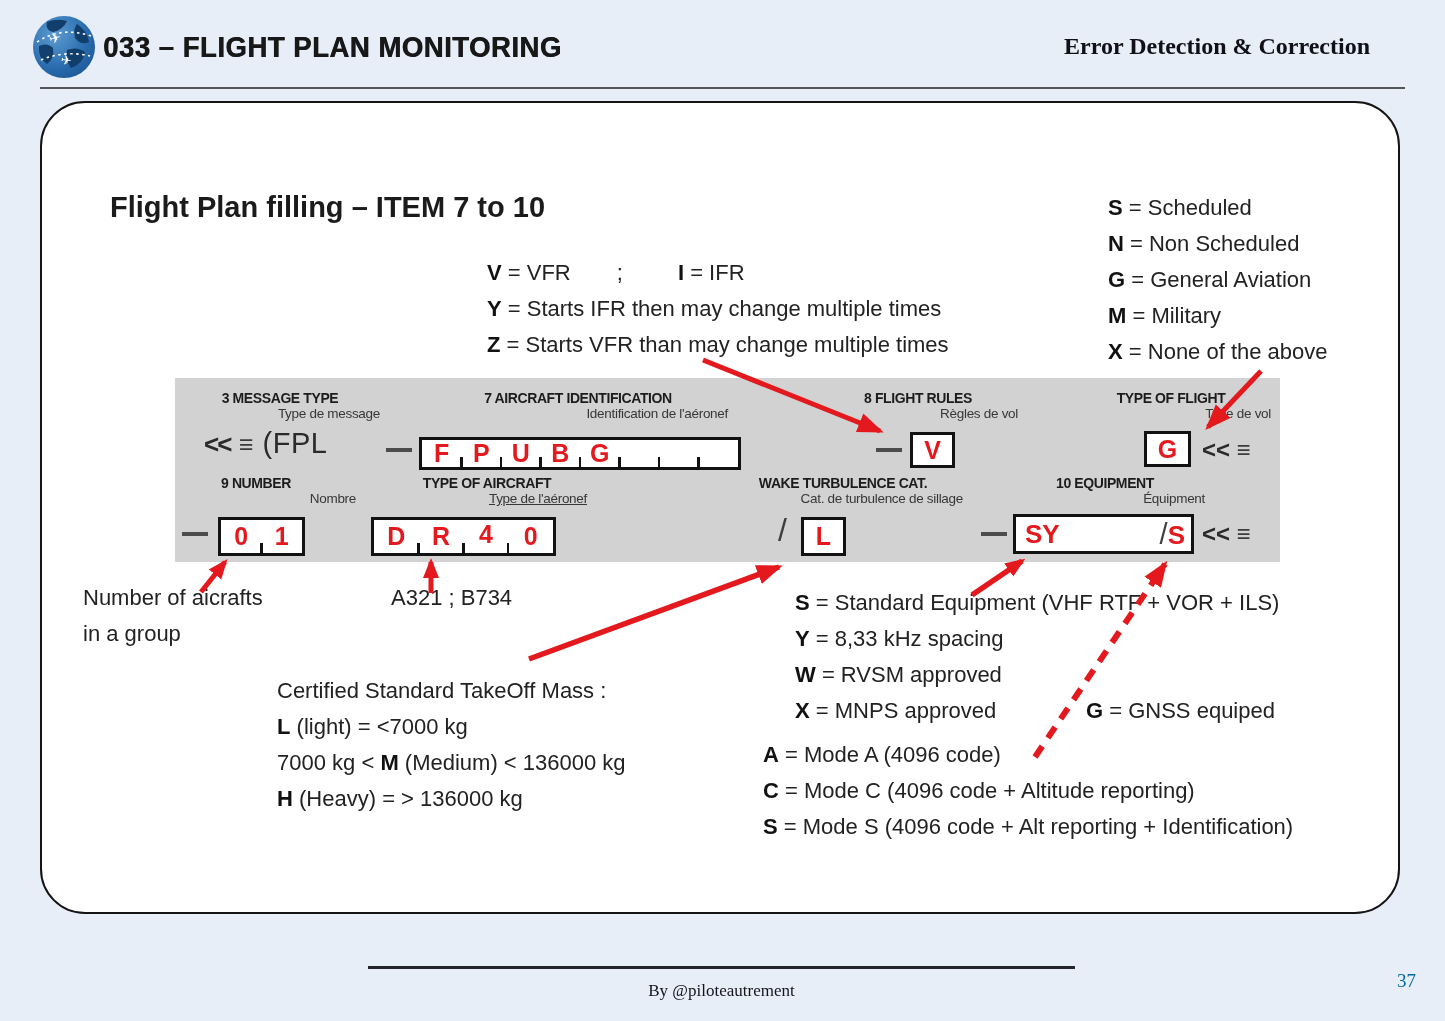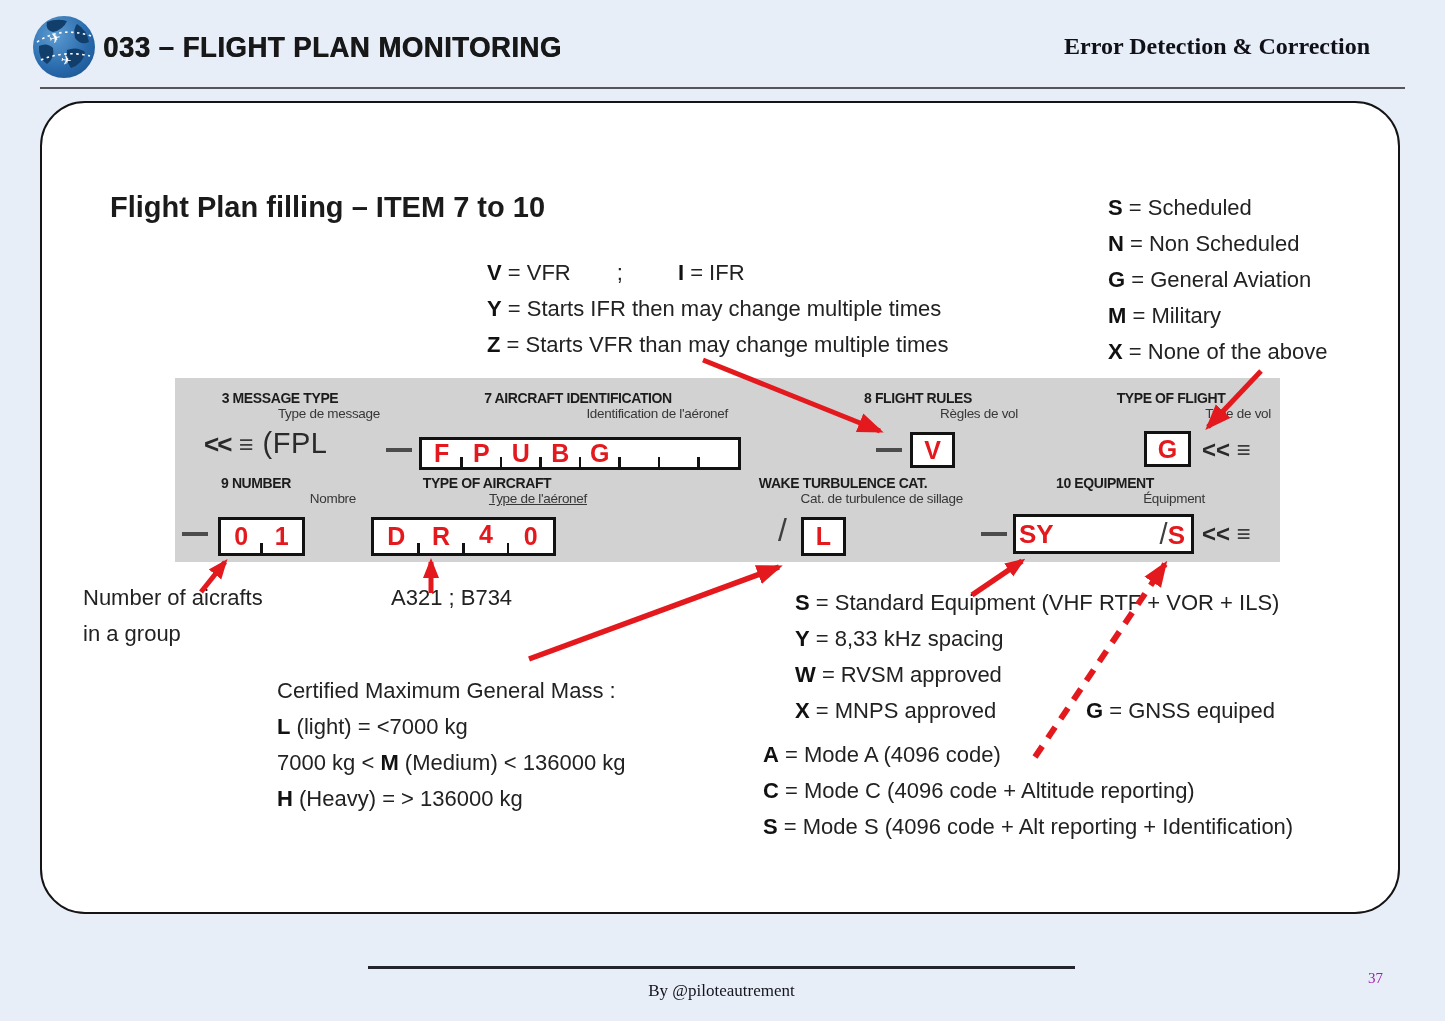--- a/index.html
+++ b/index.html
@@ -44,22 +44,22 @@
   .bigslash { font-size:32px; color:#3f3f3f; }
   .fpl { font-size:29px; color:#2a2a2a; white-space:nowrap; letter-spacing:.5px; }
   .fpl .chev { font-weight:bold; font-size:26px; letter-spacing:-2px; }
   .fpl .bars { font-size:25px; color:#3c3c3c; }
 
   
   .foot-rule { left:368px; top:966px; width:707px; height:3px;
                border-top:2px solid #24242c; border-bottom:1px solid #24242c; }
   .foot-credit { left:368px; top:981px; width:707px; text-align:center;
                  font-family:"Liberation Serif", serif; font-size:17px; color:#14141c; }
-  .foot-page { left:1368px; top:970px; width:48px; 
-               font-family:"Liberation Serif", serif; font-size:15px; color:#a21caf; }
+  .foot-page { left:1368px; top:970px; width:48px; text-align:right;
+               font-family:"Liberation Serif", serif; font-size:19px; color:#0369a1; }
 
   svg.overlay { position:absolute; left:0; top:0; width:1445px; height:1021px; pointer-events:none; }
 </style>
 </head>
 <body>
 
 <div class="abs globe">
   <svg width="62" height="62" viewBox="0 0 62 62">
     <path d="M14,6 Q24,2 34,5 Q30,14 20,16 Q12,14 14,6Z" fill="#123e6b"></path>
     <path d="M44,8 Q54,14 56,26 Q48,30 42,22 Q40,12 44,8Z" fill="#123e6b"></path>
@@ -151,40 +151,40 @@
   <span class="cell redch">D</span>
   <span class="cell redch">R</span>
   <span class="cell redch" style="align-items:flex-start;">4</span>
   <span class="cell redch">0</span>
 </div>
 <div class="abs bigslash" style="left:778px; top:512px;">/</div>
 <div class="abs cellbox" style="left:801px; top:517px; width:45px; height:39px;">
   <span class="cell redch">L</span>
 </div>
 <div class="abs dash" style="left:981px; top:532px; width:26px;"></div>
-<div class="abs cellbox" style="left:1013px; top:514px; width:181px; height:40px; align-items:center; justify-content:space-between; padding:0 6px 0 3px;">
+<div class="abs cellbox" style="left:1013px; top:514px; width:181px; height:40px; align-items:center; justify-content:space-between; padding:0 6px 0 9px;">
   <span class="redch" style="font-size:26px;">SY</span>
   <span>
     <span class="bigslash" style="font-size:29px;">/</span><span class="redch" style="font-size:26px;">S</span>
   </span>
 </div>
 <div class="abs marks" style="left:1202px; top:520px;">
   <span>&lt;&lt;</span>
   <span class="bars">≡</span>
 </div>
 
 <div class="abs note" style="left:83px; top:580px;">
   <div>Number of aicrafts</div>
   <div>in a group</div>
 </div>
 
 <div class="abs note" style="left:391px; top:580px;">A321 ; B734</div>
 
 <div class="abs note" style="left:277px; top:673px;">
-  <div>Certified Maximum General Mass :</div>
+  <div>Certified Standard TakeOff Mass :</div>
   <div><b>L</b><span> (light) = &lt;7000 kg</span></div>
   <div><span>7000 kg &lt; </span><b>M</b><span> (Medium) &lt; 136000 kg</span></div>
   <div><b>H</b><span> (Heavy) = &gt; 136000 kg</span></div>
 </div>
 
 <div class="abs note" style="left:795px; top:585px;">
   <div><b>S</b><span> = Standard Equipment (VHF RTF + VOR + ILS)</span></div>
   <div><b>Y</b><span> = 8,33 kHz spacing</span></div>
   <div><b>W</b><span> = RVSM approved</span></div>
   <div><b>X</b><span> = MNPS approved</span></div>

